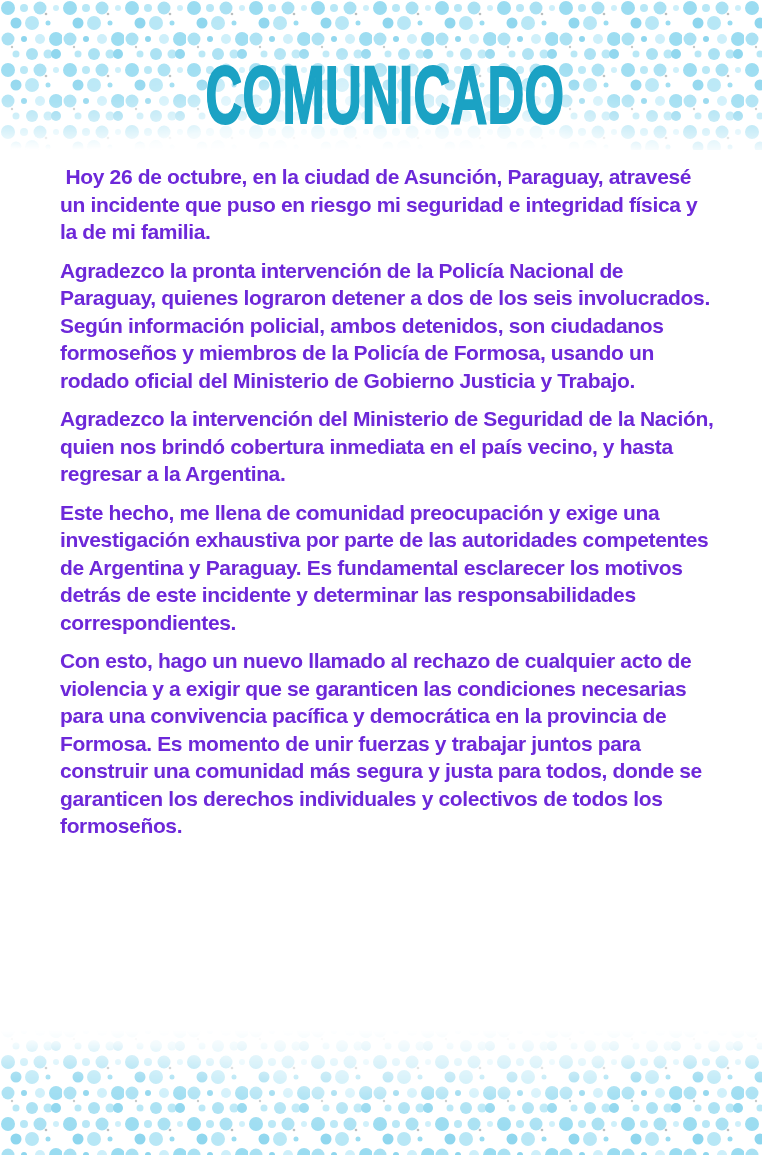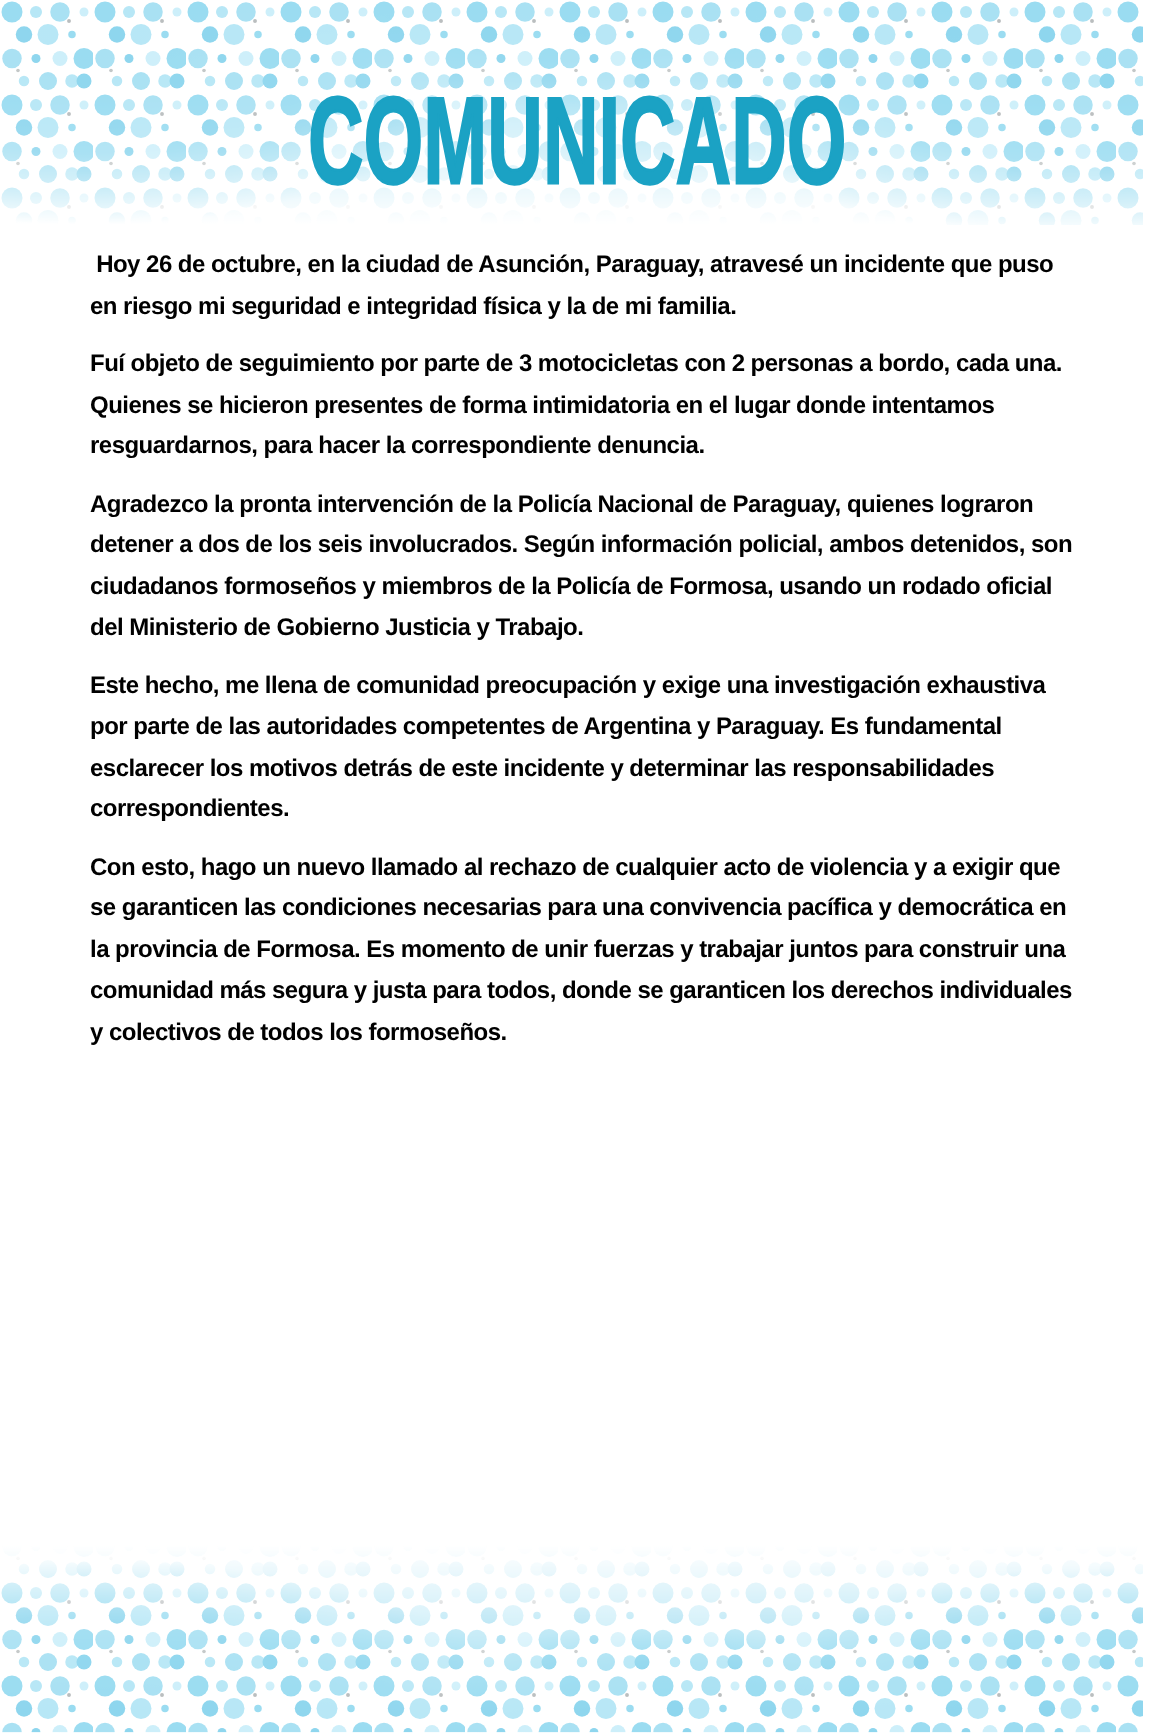--- a/index.html
+++ b/index.html
@@ -44,24 +44,24 @@
   .content {
     position: absolute;
     top: 163px;
     left: 60px;
     width: 656px;
   }
   .content p {
     margin: 0 0 11px 0;
     font-family: "Liberation Sans", sans-serif;
     font-weight: 700;
-    font-size: 16px;
+    font-size: 21px;
     line-height: 27.5px;
     letter-spacing: -0.35px;
-    color: #000000;
+    color: #6d28d9;
     white-space: pre-wrap;
   }
 </style>
 </head>
 <body>
 
 <div class="page">
 
   <svg class="bg-decoration" width="770" height="1155" viewBox="0 0 770 1155" xmlns="http://www.w3.org/2000/svg" aria-hidden="true">
     <defs>
@@ -115,19 +115,19 @@
     <rect x="0" y="0" width="770" height="150" fill="url(#ht)" mask="url(#mTop)"></rect>
     <rect x="0" y="1020" width="770" height="135" fill="url(#ht)" mask="url(#mBottom)"></rect>
   </svg>
 
   <header>
     <h1 class="title">COMUNICADO</h1>
   </header>
 
   <main class="content">
     <p> Hoy 26 de octubre, en la ciudad de Asunción, Paraguay, atravesé un incidente que puso en riesgo mi seguridad e integridad física y la de mi familia.</p>
-    <p>Fuí objeto de seguimiento por parte de 3 motocicletas con 2 personas a bordo, cada una. Quienes se hicieron presentes de forma intimidatoria en el lugar donde intentamos resguardarnos, para hacer la correspondiente denuncia.</p>
     <p>Agradezco la pronta intervención de la Policía Nacional de Paraguay, quienes lograron detener a dos de los seis involucrados. Según información policial, ambos detenidos, son ciudadanos formoseños y miembros de la Policía de Formosa, usando un rodado oficial del Ministerio de Gobierno Justicia y Trabajo.</p>
+    <p>Agradezco la intervención del Ministerio de Seguridad de la Nación, quien nos brindó cobertura inmediata en el país vecino, y hasta regresar a la Argentina.</p>
     <p>Este hecho, me llena de comunidad preocupación y exige una investigación exhaustiva por parte de las autoridades competentes de Argentina y Paraguay. Es fundamental esclarecer los motivos detrás de este incidente y determinar las responsabilidades correspondientes.</p>
     <p>Con esto, hago un nuevo llamado al rechazo de cualquier acto de violencia y a exigir que se garanticen las condiciones necesarias para una convivencia pacífica y democrática en la provincia de Formosa. Es momento de unir fuerzas y trabajar juntos para construir una comunidad más segura y justa para todos, donde se garanticen los derechos individuales y colectivos de todos los formoseños.</p>
   </main>
 
 </div>
 
 </body></html>

